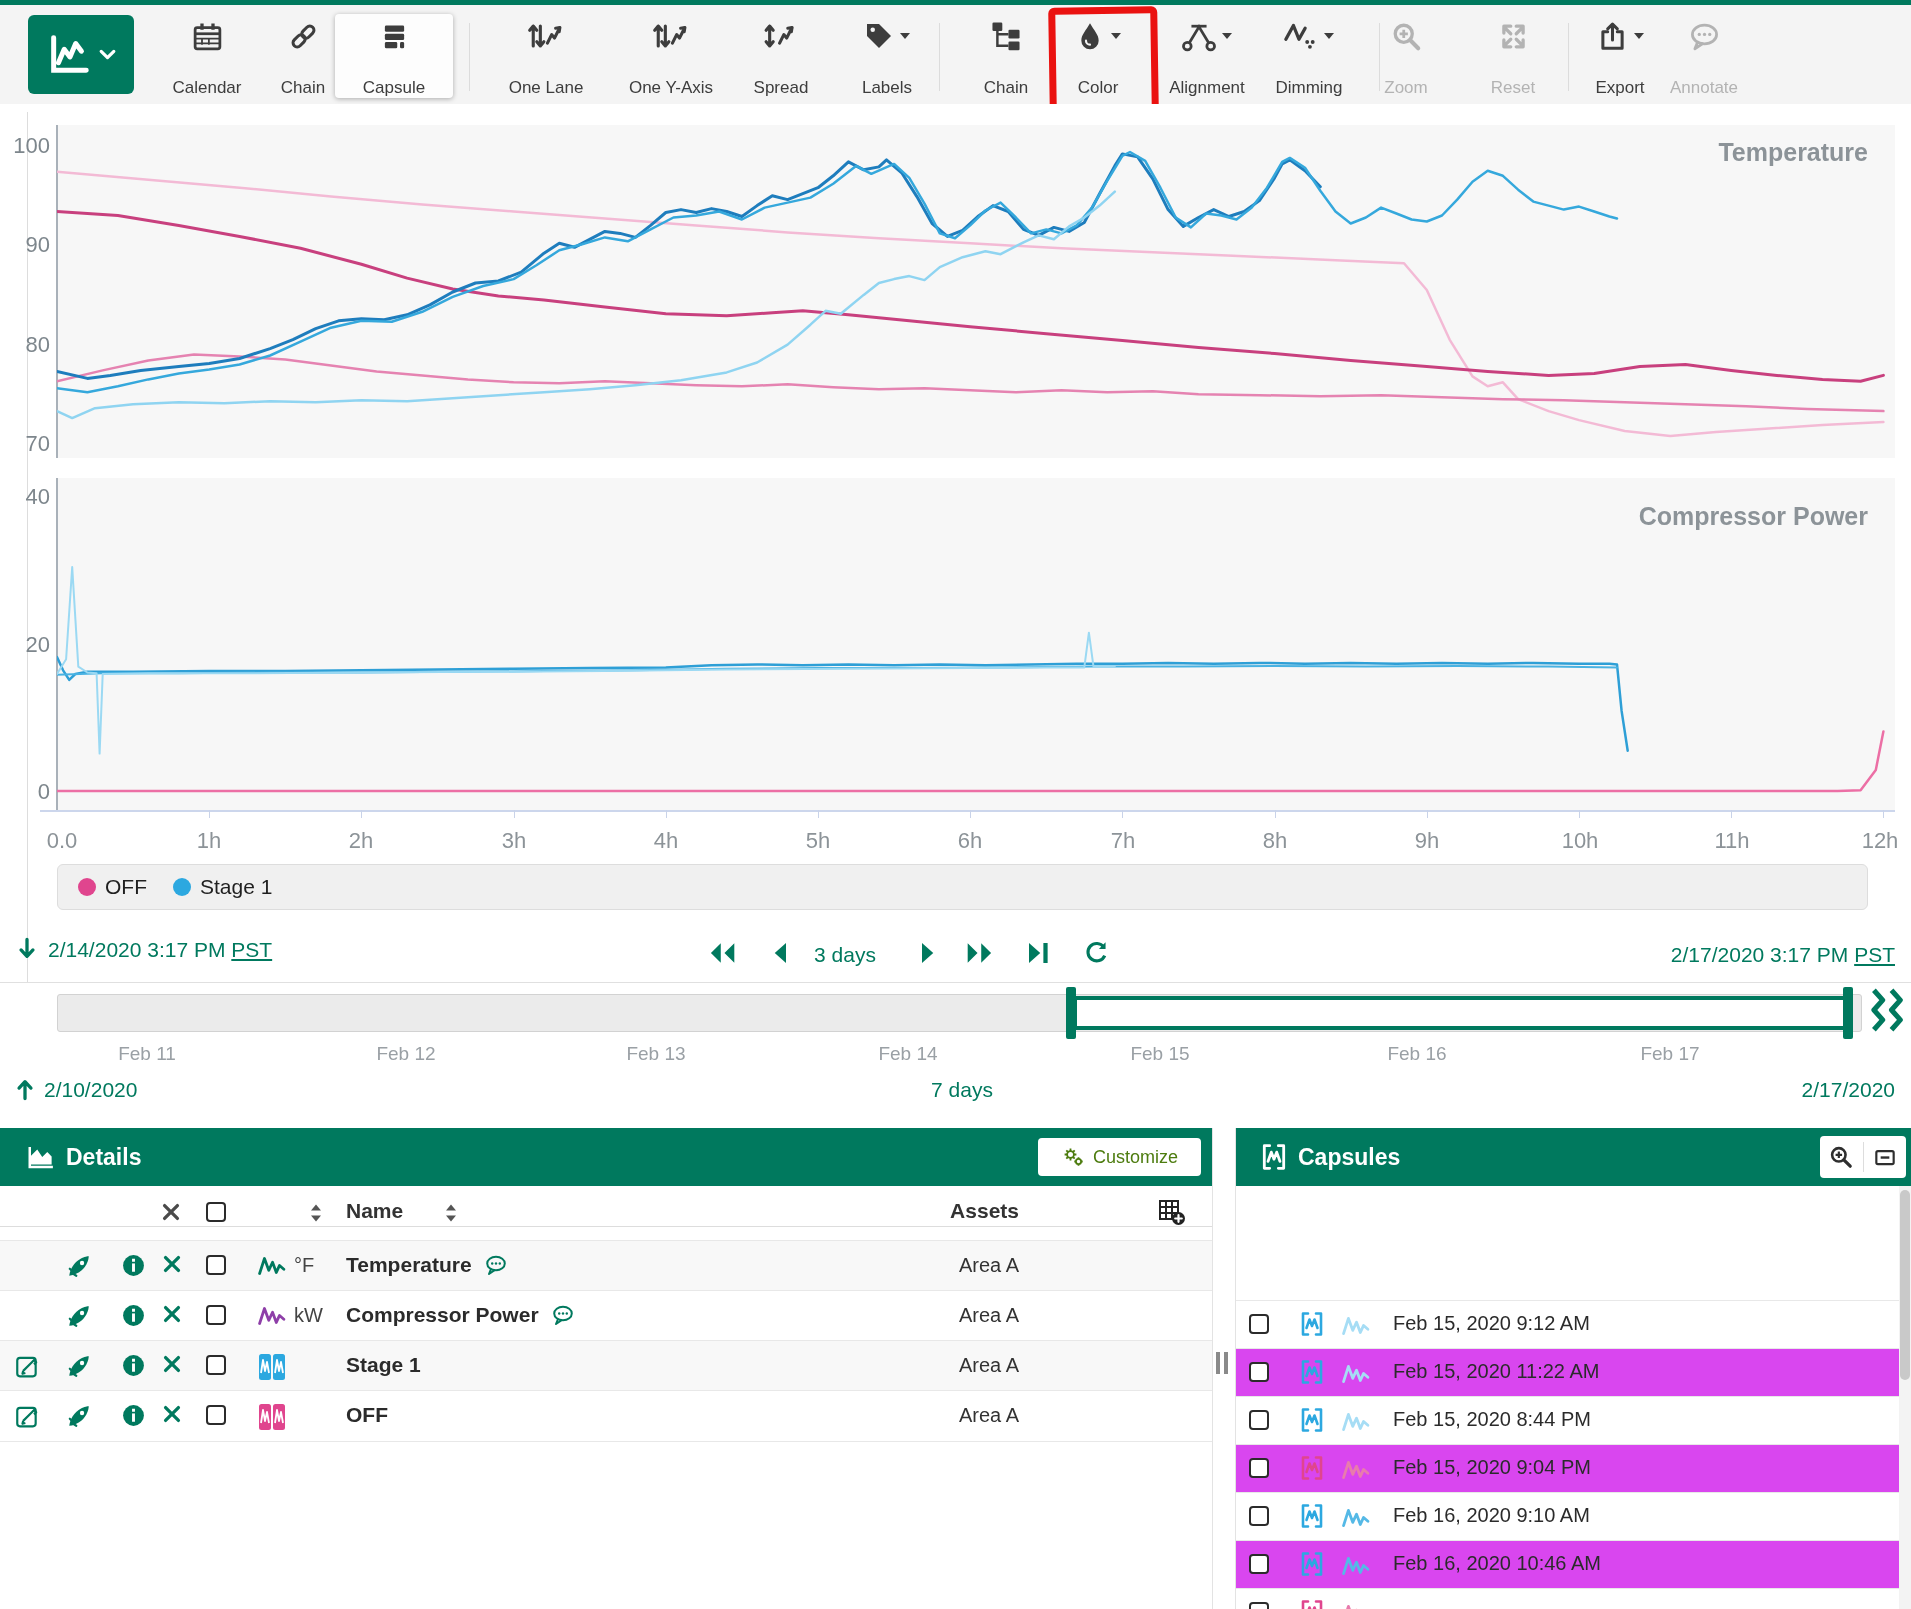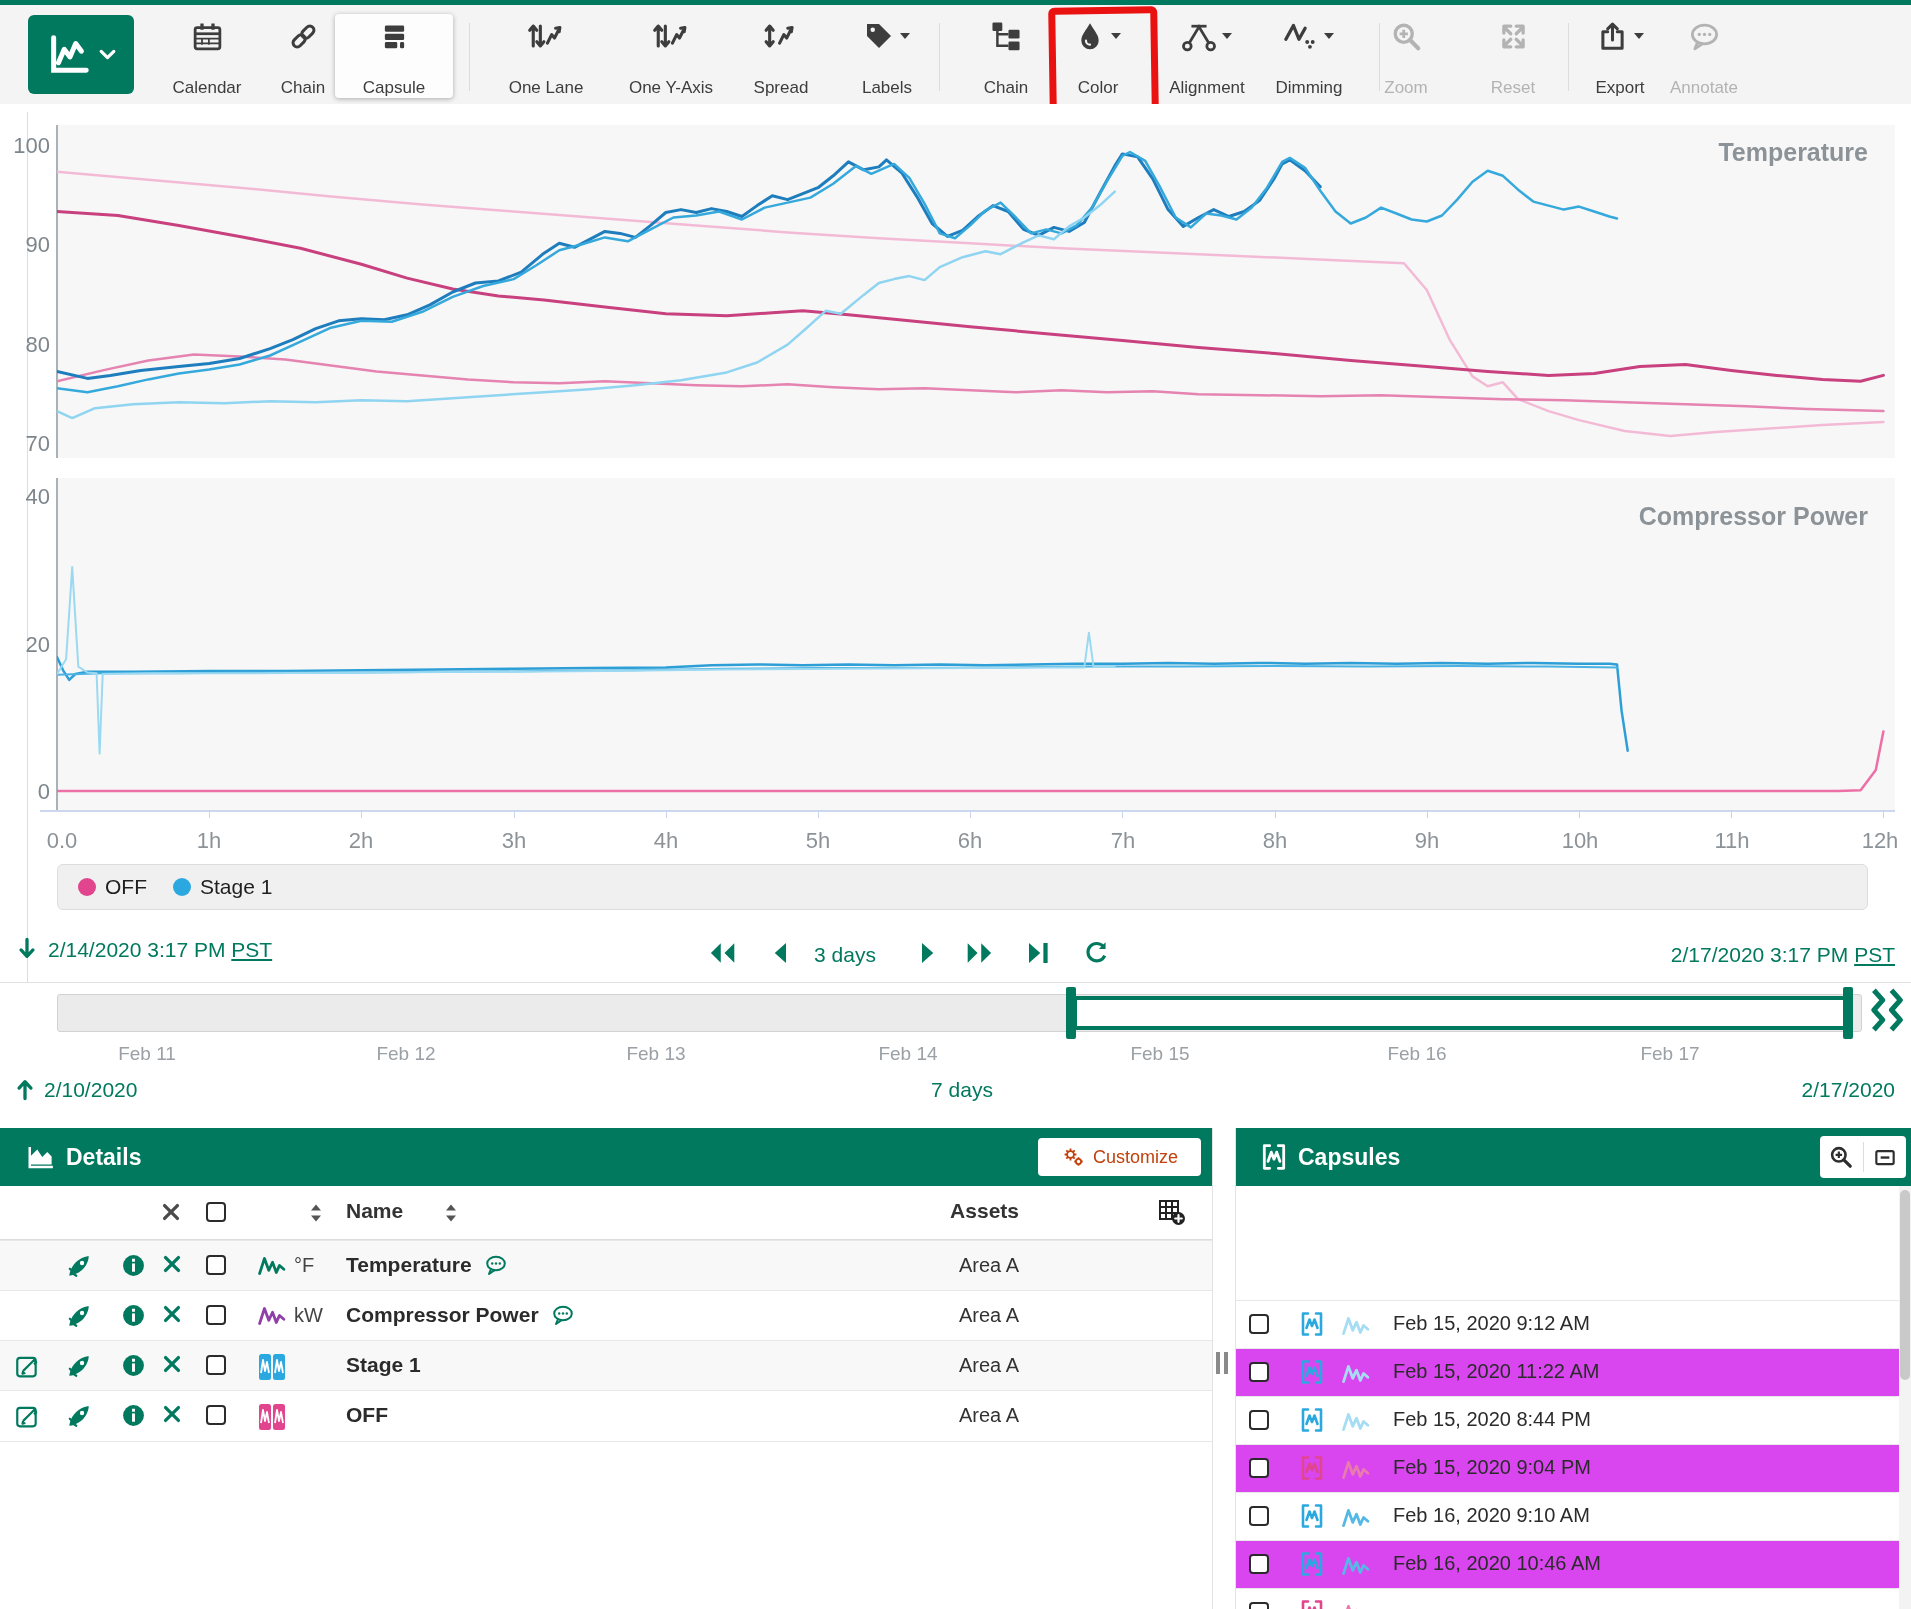--- a/index.html
+++ b/index.html
@@ -50,30 +50,30 @@
   .handle{position:absolute;top:2px;width:10px;height:52px;background:var(--green);border-radius:2px;cursor:ew-resize;}
   .tbdate{position:absolute;top:58px;transform:translateX(-50%);font-size:19px;color:#9aa0a5;}
   .rangerow{position:absolute;left:0;top:88px;width:1911px;height:34px;}
   #waveicon{position:absolute;left:1866px;top:3px;color:var(--green);cursor:pointer;}
 
   
   .panel-h{height:58px;background:var(--green);color:#fff;display:flex;align-items:center;}
   .panel-h .ptitle{font-size:23px;font-weight:600;margin-left:10px;}
   #details{position:absolute;left:0;top:1128px;width:1213px;height:481px;background:#fff;border-right:1px solid #e3e3e3;box-sizing:border-box;}
   #capsules{position:absolute;left:1235px;top:1128px;width:676px;height:481px;background:#fff;border-left:1px solid #e3e3e3;box-sizing:border-box;overflow:hidden;}
-  .whitebtn{background:#fff;border-radius:4px;color:#c2410c;display:flex;align-items:center;justify-content:center;cursor:pointer;}
+  .whitebtn{background:#fff;border-radius:4px;color:#4d7c0f;display:flex;align-items:center;justify-content:center;cursor:pointer;}
   #customize{position:absolute;left:1038px;top:1138px;width:163px;height:38px;gap:8px;font-size:18px;}
   #cap-btns{position:absolute;left:1820px;top:1136px;width:86px;height:42px;background:#fff;border-radius:4px;display:flex;align-items:center;}
   #cap-btns .half{flex:1;display:flex;align-items:center;justify-content:center;color:#2e2e2e;cursor:pointer;height:100%;}
   #cap-btns .sep{width:1px;height:30px;background:#ddd;}
 
   .cb{width:20px;height:20px;border:2.4px solid #2b2b2b;border-radius:4px;background:#fff;cursor:pointer;box-sizing:border-box;}
 
   
-  #dheader{position:absolute;left:0;top:58px;width:100%;height:54px;border-bottom:1px solid #ddd;box-sizing:border-box;}
+  #dheader{position:absolute;left:0;top:58px;width:100%;height:41px;border-bottom:1px solid #ddd;box-sizing:border-box;}
   #dheader .hx{position:absolute;left:160px;top:15px;color:#4a4a4a;}
   #dheader .hcb{position:absolute;left:206px;top:16px;}
   .sortud{color:#555;}
   #dheader .s1{position:absolute;left:308px;top:15px;}
   #dheader .hname{position:absolute;left:346px;top:13px;font-size:21px;font-weight:700;color:#333;}
   #dheader .s2{position:absolute;left:443px;top:15px;}
   #dheader .hassets{position:absolute;right:193px;top:13px;font-size:21px;font-weight:700;color:#333;}
   #dheader .hgrid{position:absolute;left:1158px;top:12px;color:#222;cursor:pointer;}
   .drow{position:absolute;left:0;width:100%;height:50px;border-top:1px solid #e8e8e8;}
   .drow.striped{background:#f8f8f8;}

